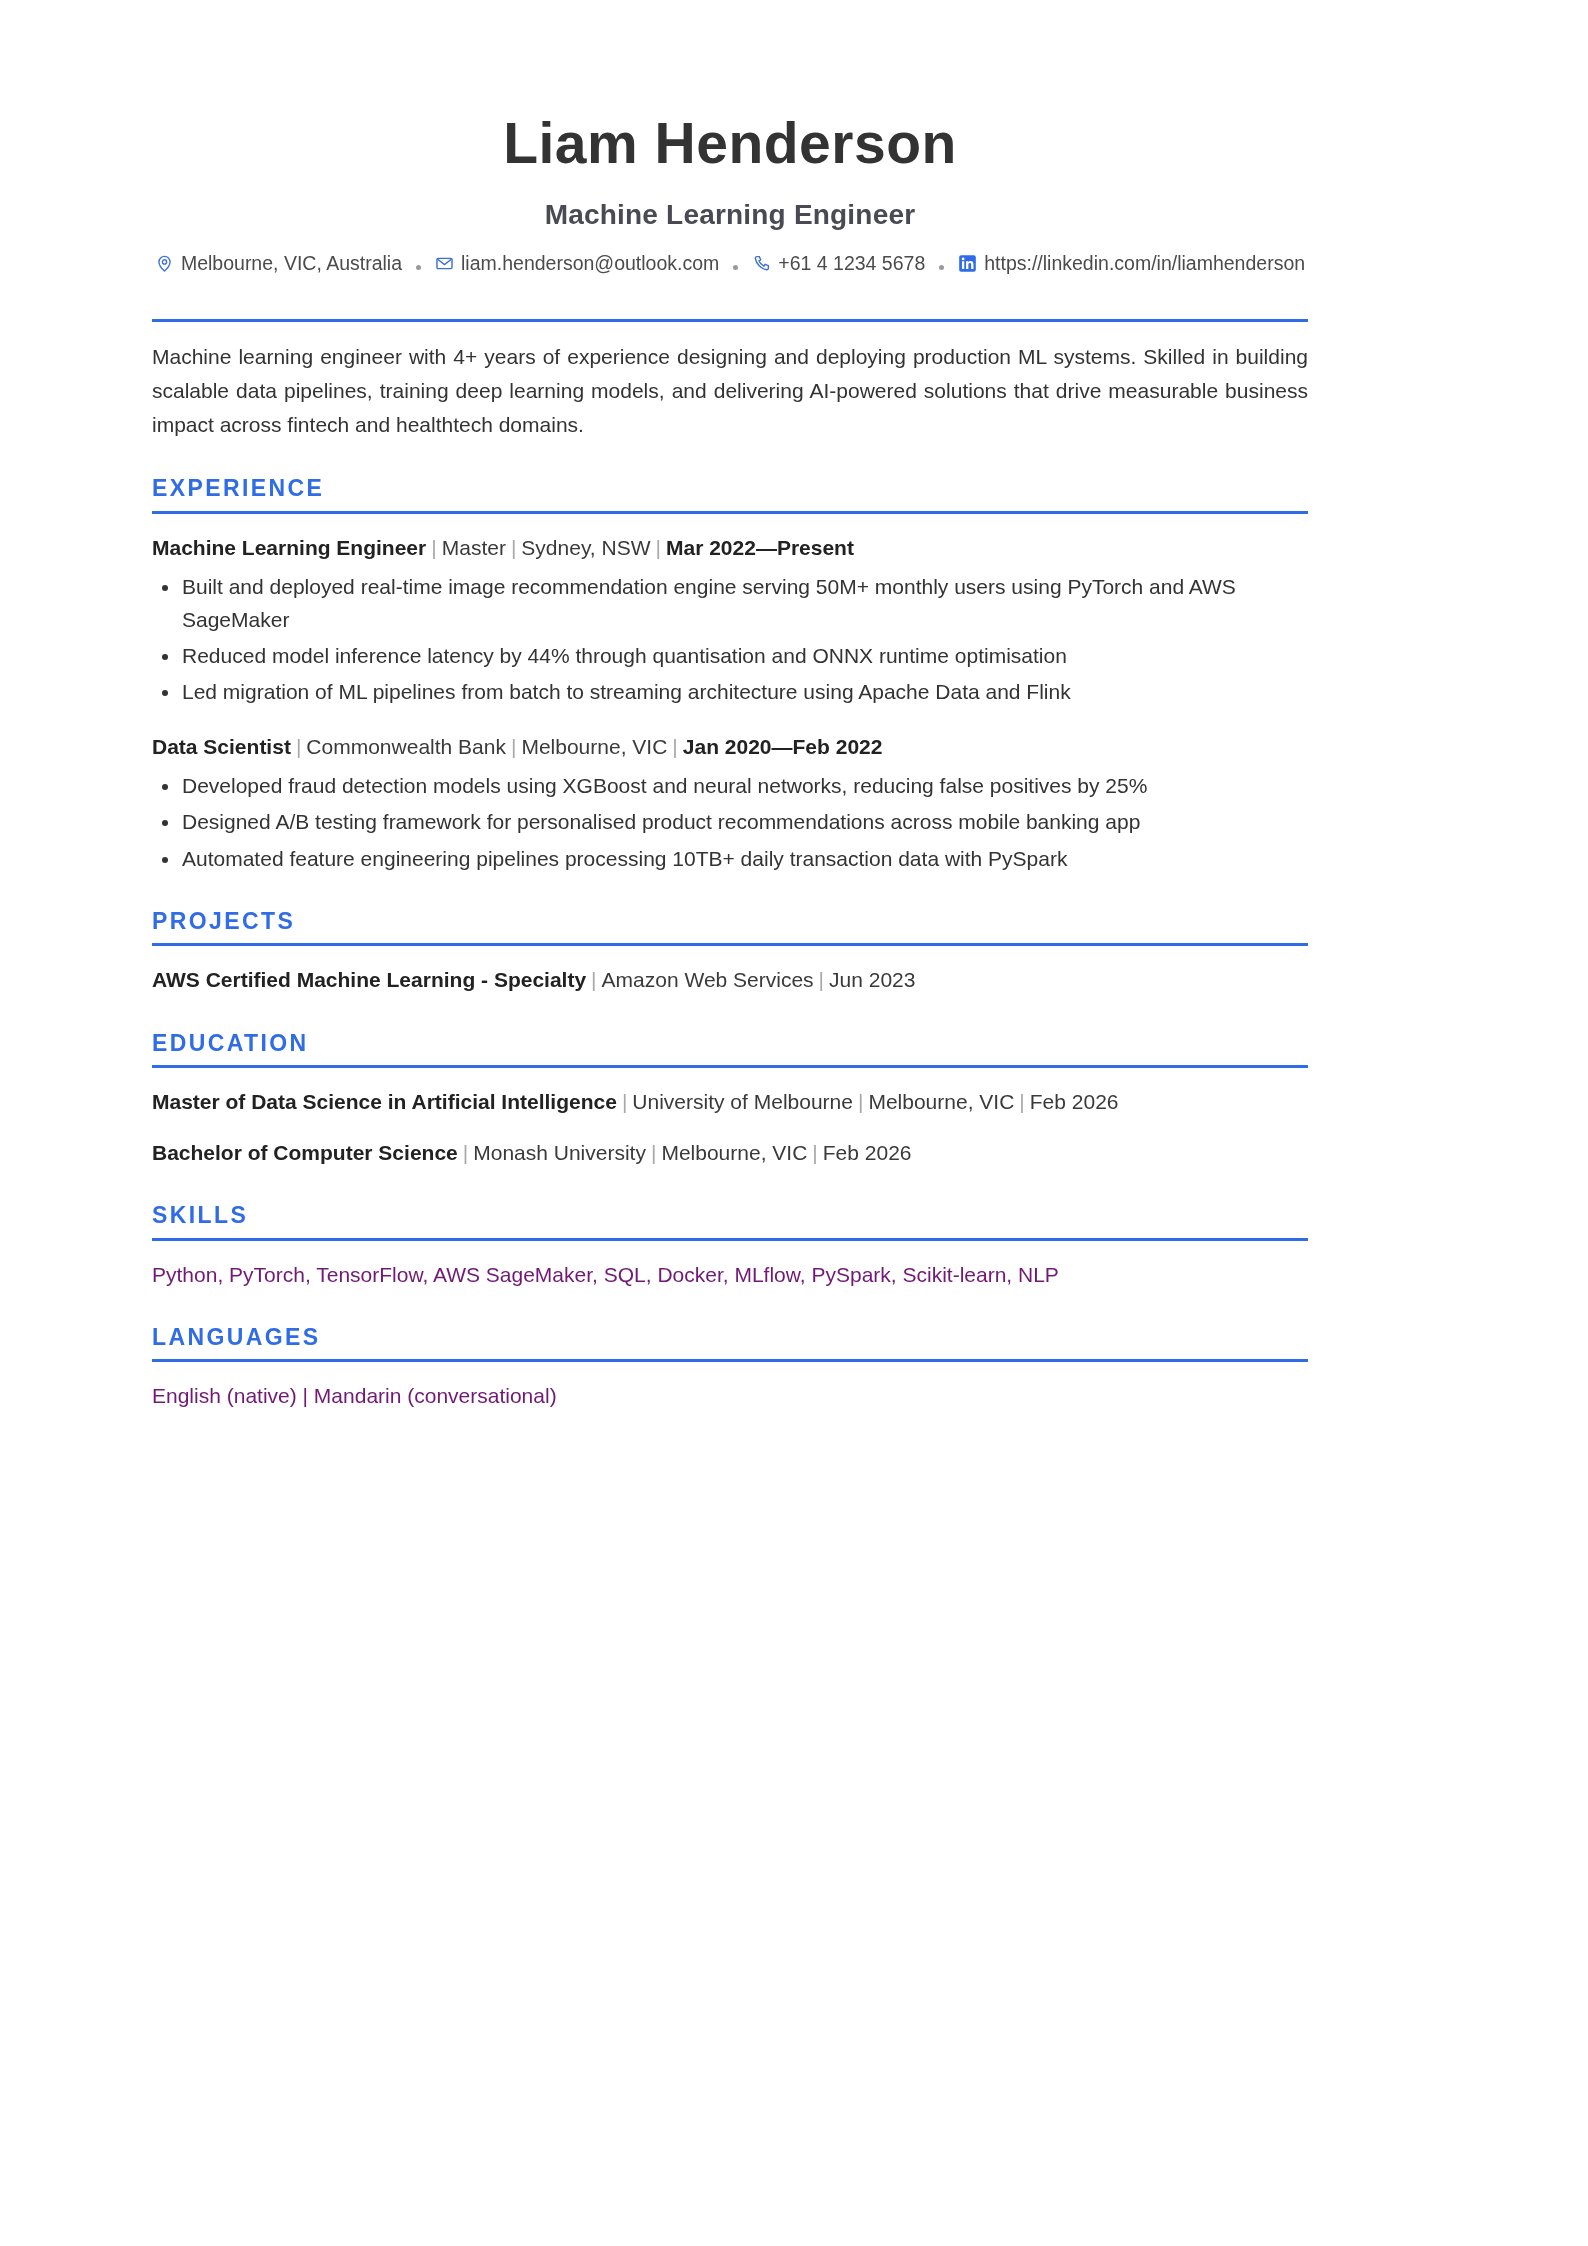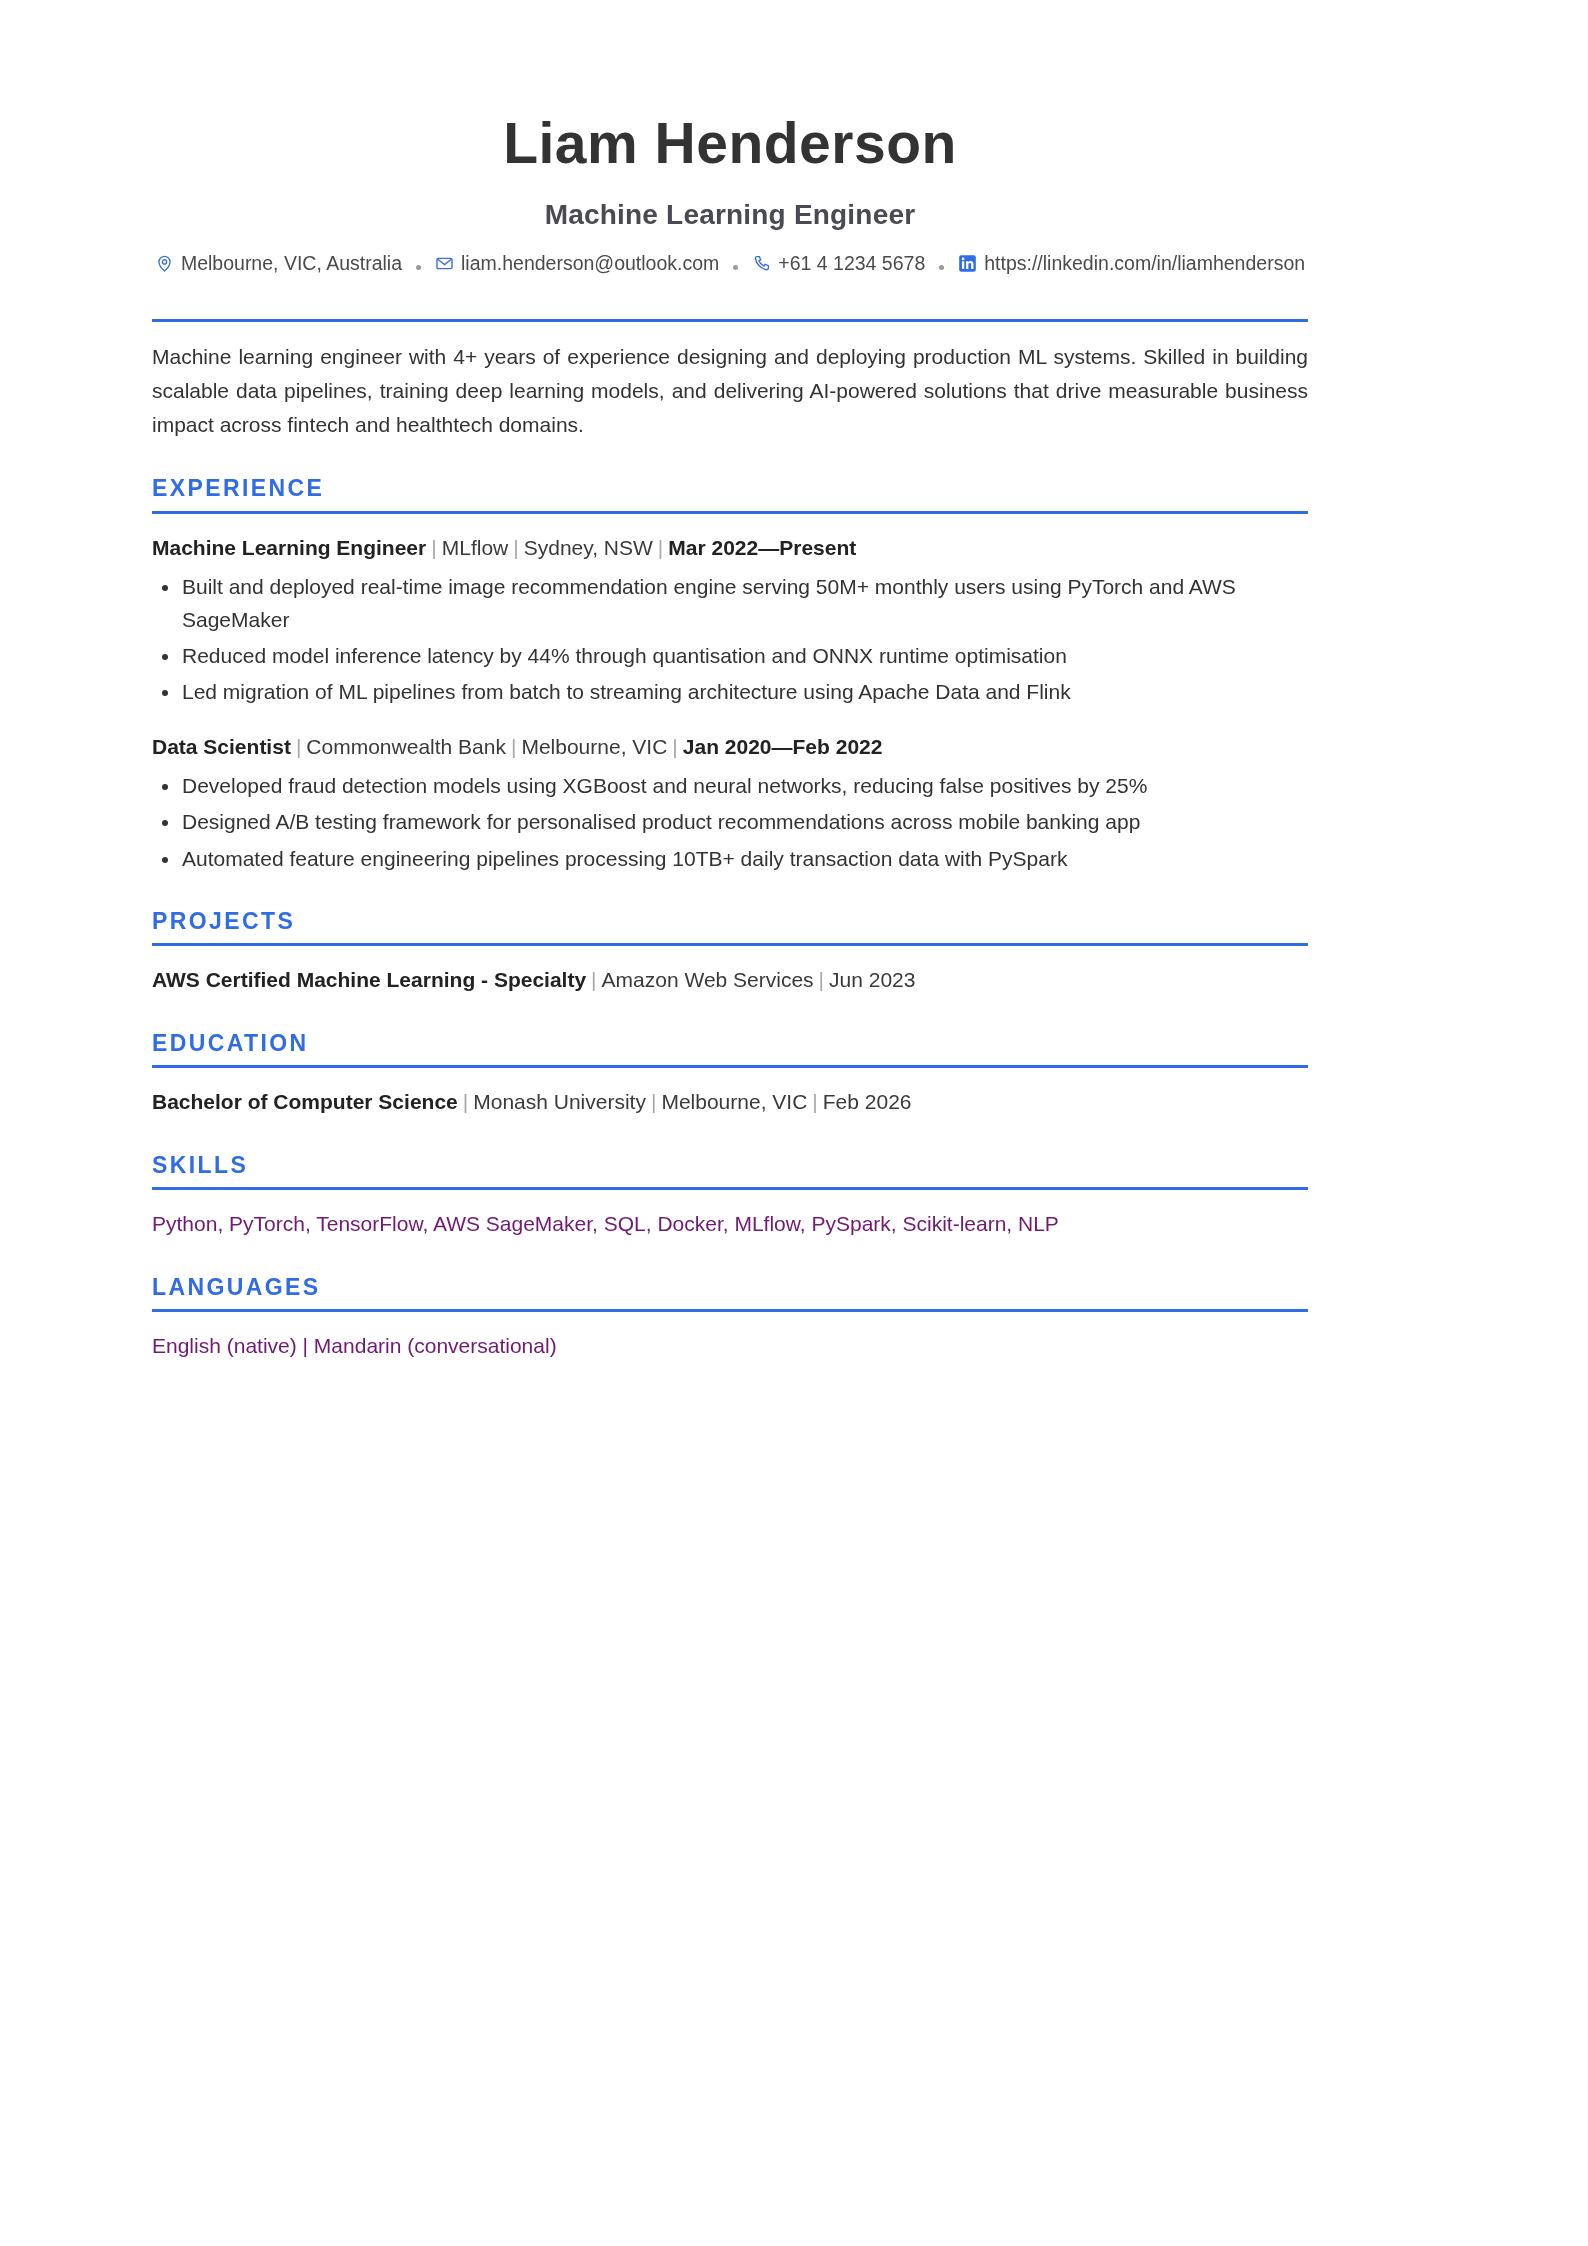--- a/index.html
+++ b/index.html
@@ -227,21 +227,21 @@
     </div>
   </div>
 
   <div class="section">
     <div class="section-head">Experience</div>
     <div class="rule"></div>
     <div class="section-body">
 
       <div class="entry">
         <div class="entry-head">
-          <span class="strong">Machine Learning Engineer</span><span class="pipe">|</span><span class="normal">MLflow</span><span class="pipe">|</span><span class="normal">Sydney, NSW</span><span class="pipe">|</span><span class="strong">Mar 2022—Present</span>
+          <span class="strong">Machine Learning Engineer</span><span class="pipe">|</span><span class="normal">Master</span><span class="pipe">|</span><span class="normal">Sydney, NSW</span><span class="pipe">|</span><span class="strong">Mar 2022—Present</span>
         </div>
         <ul class="bullets">
           <li>Built and deployed real-time image recommendation engine serving 50M+ monthly users using PyTorch and AWS SageMaker</li>
           <li>Reduced model inference latency by 44% through quantisation and ONNX runtime optimisation</li>
           <li>Led migration of ML pipelines from batch to streaming architecture using Apache Data and Flink</li>
         </ul>
       </div>
 
       <div class="entry">
         <div class="entry-head">
@@ -270,23 +270,28 @@
 
 
     </div>
   </div>
 
   <div class="section">
     <div class="section-head">Education</div>
     <div class="rule"></div>
     <div class="section-body">
 
-
       <div class="stack-entry">
         <div class="entry-head">
+          <span class="strong">Master of Data Science in Artificial Intelligence</span><span class="pipe">|</span><span class="normal">University of Melbourne</span><span class="pipe">|</span><span class="normal">Melbourne, VIC</span><span class="pipe">|</span><span class="normal">Feb 2026</span>
+        </div>
+      </div>
+
+      <div class="stack-entry">
+        <div class="entry-head">
           <span class="strong">Bachelor of Computer Science</span><span class="pipe">|</span><span class="normal">Monash University</span><span class="pipe">|</span><span class="normal">Melbourne, VIC</span><span class="pipe">|</span><span class="normal">Feb 2026</span>
         </div>
       </div>
 
     </div>
   </div>
 
   <div class="section">
     <div class="section-head">Skills</div>
     <div class="rule"></div>

